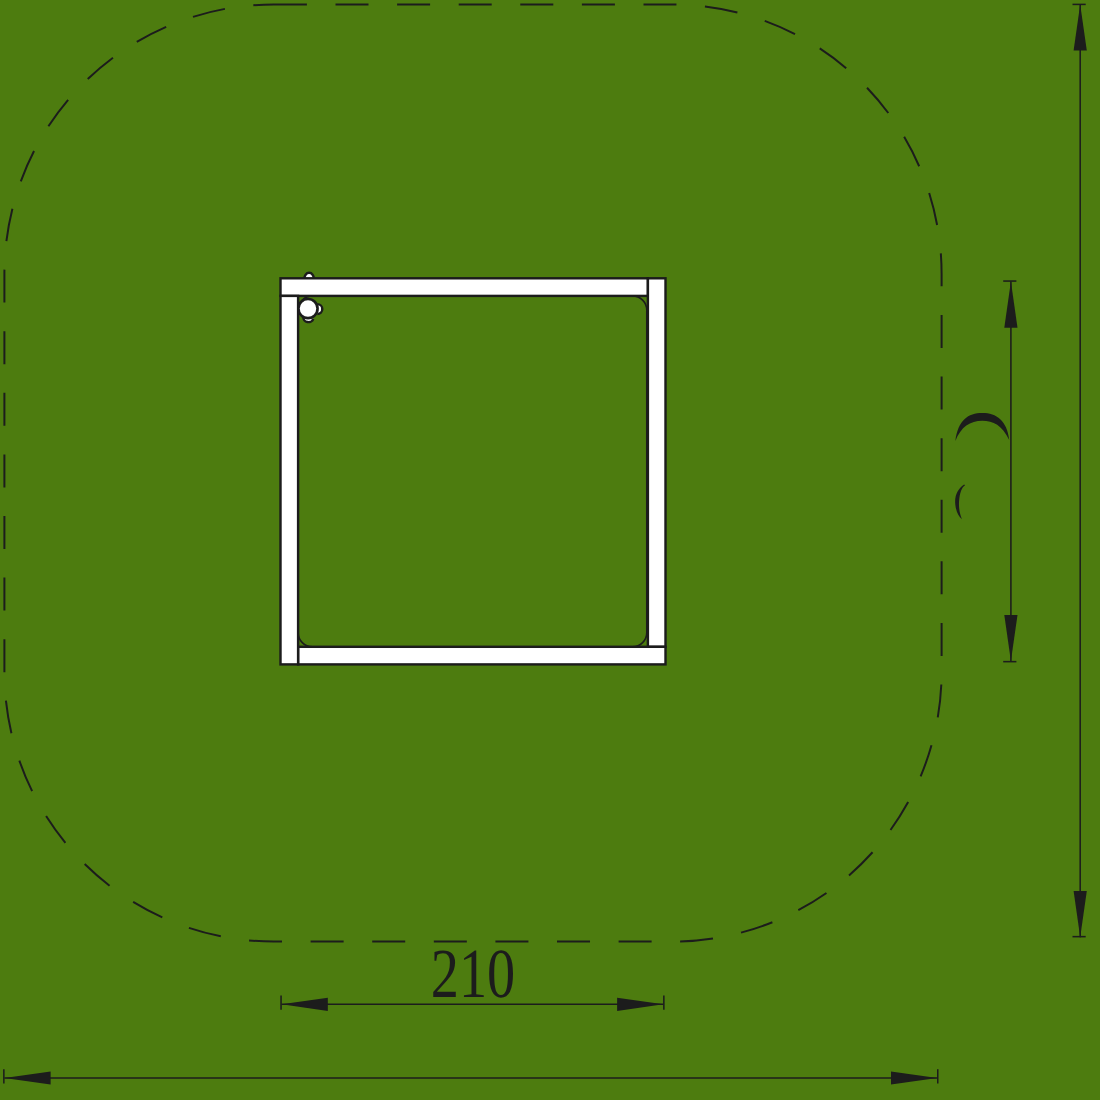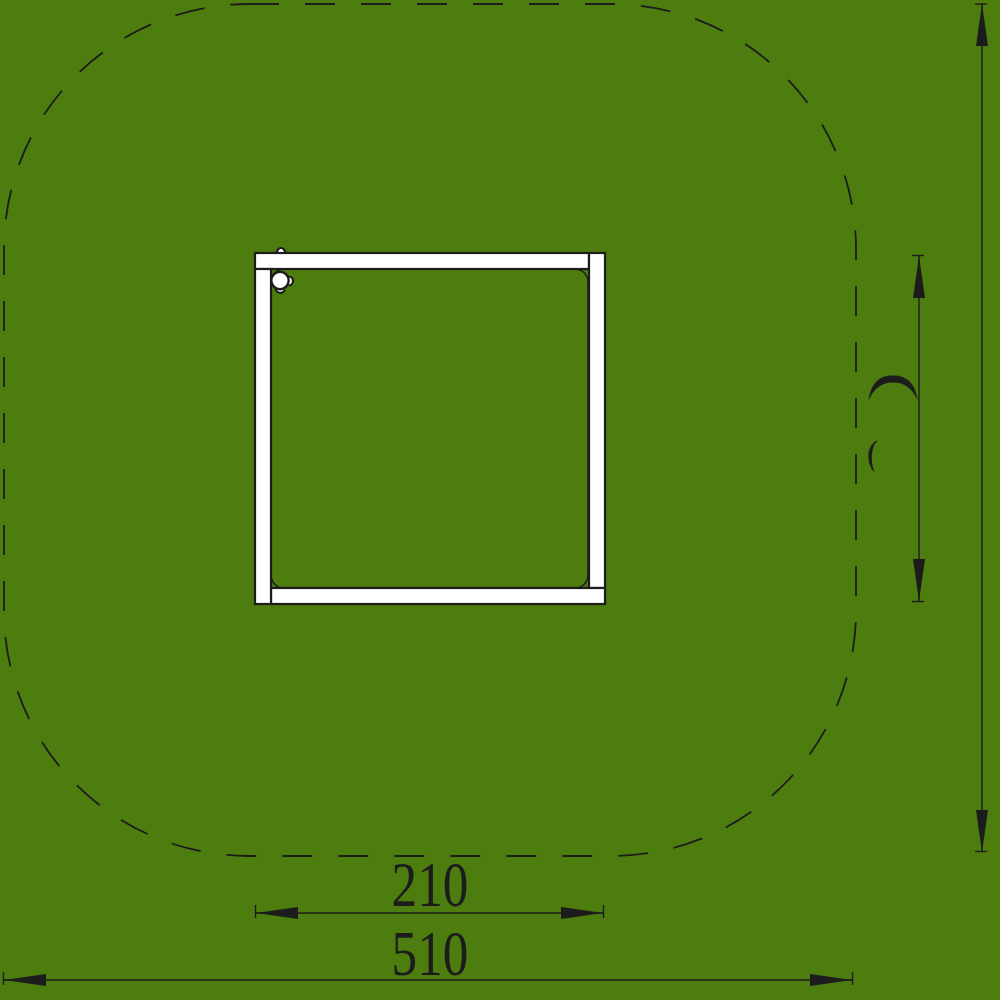--- a/index.html
+++ b/index.html
@@ -100,17 +100,14 @@
       <line x1="975" y1="4" x2="987" y2="4"></line>
       <line x1="975" y1="851.5" x2="987" y2="851.5"></line>
       <polygon points="982,4 976,46 988,46" fill="#1c1c1c" stroke="none"></polygon>
       <polygon points="982,852 976,810 988,810" fill="#1c1c1c" stroke="none"></polygon>
     </g>
   </svg>
 
   <div class="dim-label label-inner-width">
     <span>210</span>
   </div>
-  <div class="dim-label label-zone-width">
-    <span>510</span>
-  </div>
 
 </div>
 
 </body></html>

